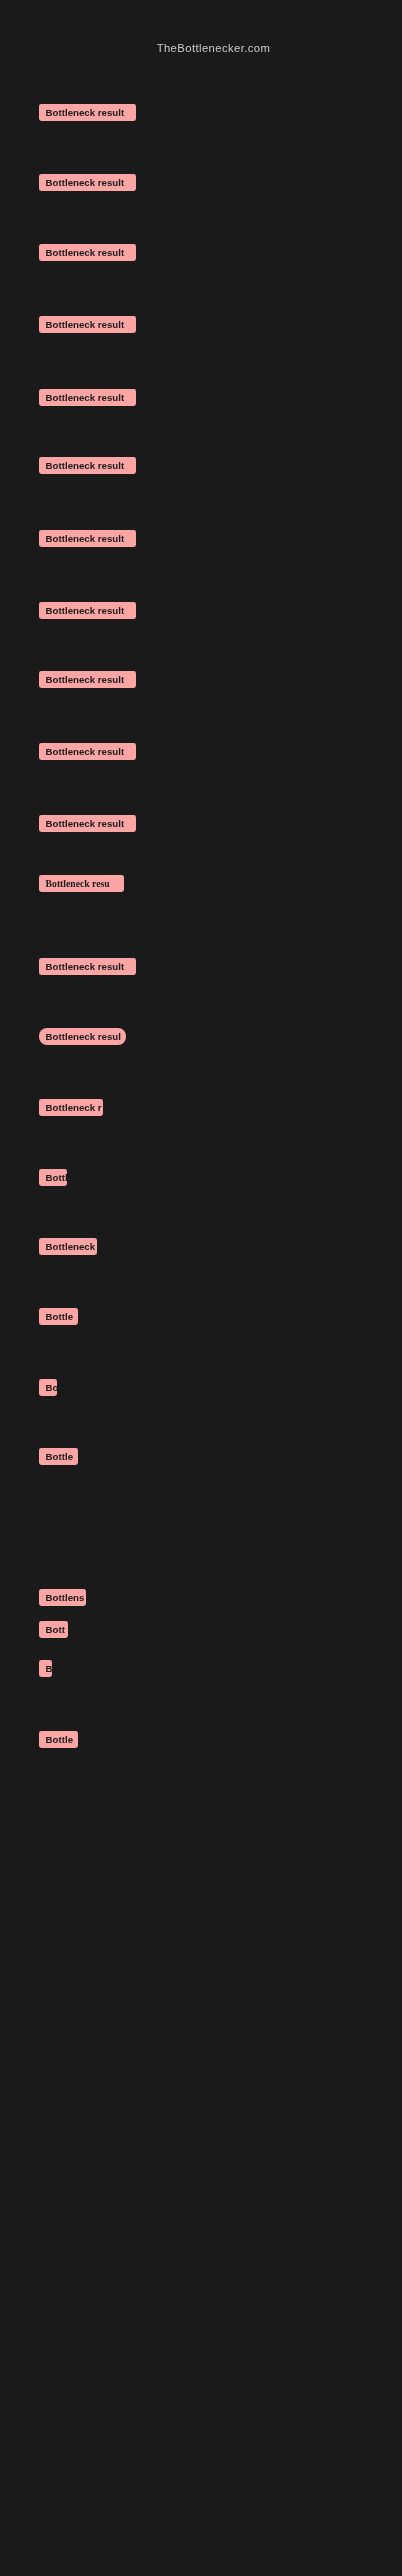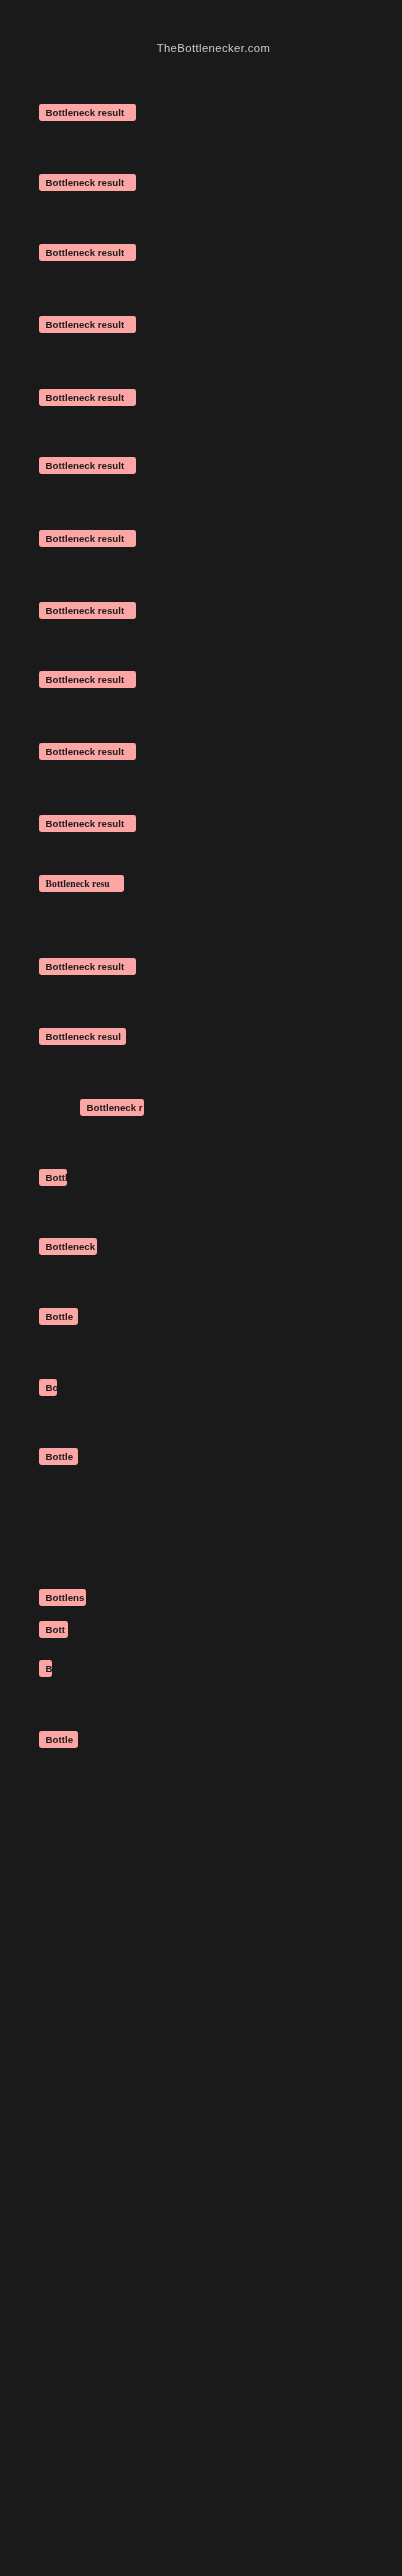--- a/index.html
+++ b/index.html
@@ -50,22 +50,22 @@
     <div style="position: absolute; top: 234px; left: 3.2px;"><span class="bottleneck-badge" style="max-width: 97px; width: 97px;">Bottleneck result</span></div>
     <div style="position: absolute; top: 307px; left: 3.2px;"><span class="bottleneck-badge" style="max-width: 97px; width: 97px;">Bottleneck result</span></div>
     <div style="position: absolute; top: 375px; left: 3.2px;"><span class="bottleneck-badge" style="max-width: 97px; width: 97px;">Bottleneck result</span></div>
     <div style="position: absolute; top: 448px; left: 3.2px;"><span class="bottleneck-badge" style="max-width: 97px; width: 97px;">Bottleneck result</span></div>
     <div style="position: absolute; top: 520px; left: 3.2px;"><span class="bottleneck-badge" style="max-width: 97px; width: 97px;">Bottleneck result</span></div>
     <div style="position: absolute; top: 589px; left: 3.2px;"><span class="bottleneck-badge" style="max-width: 97px; width: 97px;">Bottleneck result</span></div>
     <div style="position: absolute; top: 661px; left: 3.2px;"><span class="bottleneck-badge" style="max-width: 97px; width: 97px;">Bottleneck result</span></div>
     <div style="position: absolute; top: 733px; left: 3.2px;"><span class="bottleneck-badge" style="max-width: 97px; width: 97px;">Bottleneck result</span></div>
     <div style="position: absolute; top: 793px; left: 3.2px; font-family: Liberation Serif, serif;"><span class="bottleneck-badge" style="max-width: 85px; width: 85px;">Bottleneck resu</span></div>
     <div style="position: absolute; top: 876px; left: 3.2px;"><span class="bottleneck-badge" style="max-width: 97px; width: 97px;">Bottleneck result</span></div>
-    <div style="position: absolute; top: 946px; left: 3.2px;"><span class="bottleneck-badge" style="max-width: 87px; width: 109px;">Bottleneck resul</span></div>
-    <div style="position: absolute; top: 1017px; left: 3.2px; margin-left: 41px;"><span class="bottleneck-badge" style="max-width: 64px; width: 64px;">Bottleneck r</span></div>
+    <div style="position: absolute; top: 946px; left: 3.2px;"><span class="bottleneck-badge" style="max-width: 87px; width: 109px; border-radius: 8px;">Bottleneck resul</span></div>
+    <div style="position: absolute; top: 1017px; left: 3.2px;"><span class="bottleneck-badge" style="max-width: 64px; width: 64px;">Bottleneck r</span></div>
     <div style="position: absolute; top: 1087px; left: 3.2px;"><span class="bottleneck-badge" style="max-width: 44px; width: 28px;">Bottlen</span></div>
     <div style="position: absolute; top: 1156px; left: 3.2px;"><span class="bottleneck-badge" style="max-width: 58px; width: 72px;">Bottleneck</span></div>
     <div style="position: absolute; top: 1226px; left: 3.2px;"><span class="bottleneck-badge" style="max-width: 39px; width: 39px;">Bottle</span></div>
     <div style="position: absolute; top: 1297px; left: 3.2px;"><span class="bottleneck-badge" style="max-width: 17.7px; width: 17.7px;">Bo</span></div>
     <div style="position: absolute; top: 1366px; left: 3.2px;"><span class="bottleneck-badge" style="max-width: 39px; width: 39px;">Bottle</span></div>
     <div style="position: absolute; top: 1515px; left: 3.2px; margin-top: 24px;"><span class="bottleneck-badge" style="max-width: 29px; width: 29px;">Bott</span></div>
     <div style="position: absolute; top: 1507px; left: 3.2px;"><span class="bottleneck-badge" style="max-width: 47px; width: 50px;">Bottlens</span></div>
     <div style="position: absolute; top: 1578px; left: 3.2px;"><span class="bottleneck-badge" style="max-width: 11.3px; width: 11.3px;">B</span></div>
     <div style="position: absolute; top: 1649px; left: 3.2px;"><span class="bottleneck-badge" style="max-width: 39px; width: 39px;">Bottle</span></div>
   </div>

